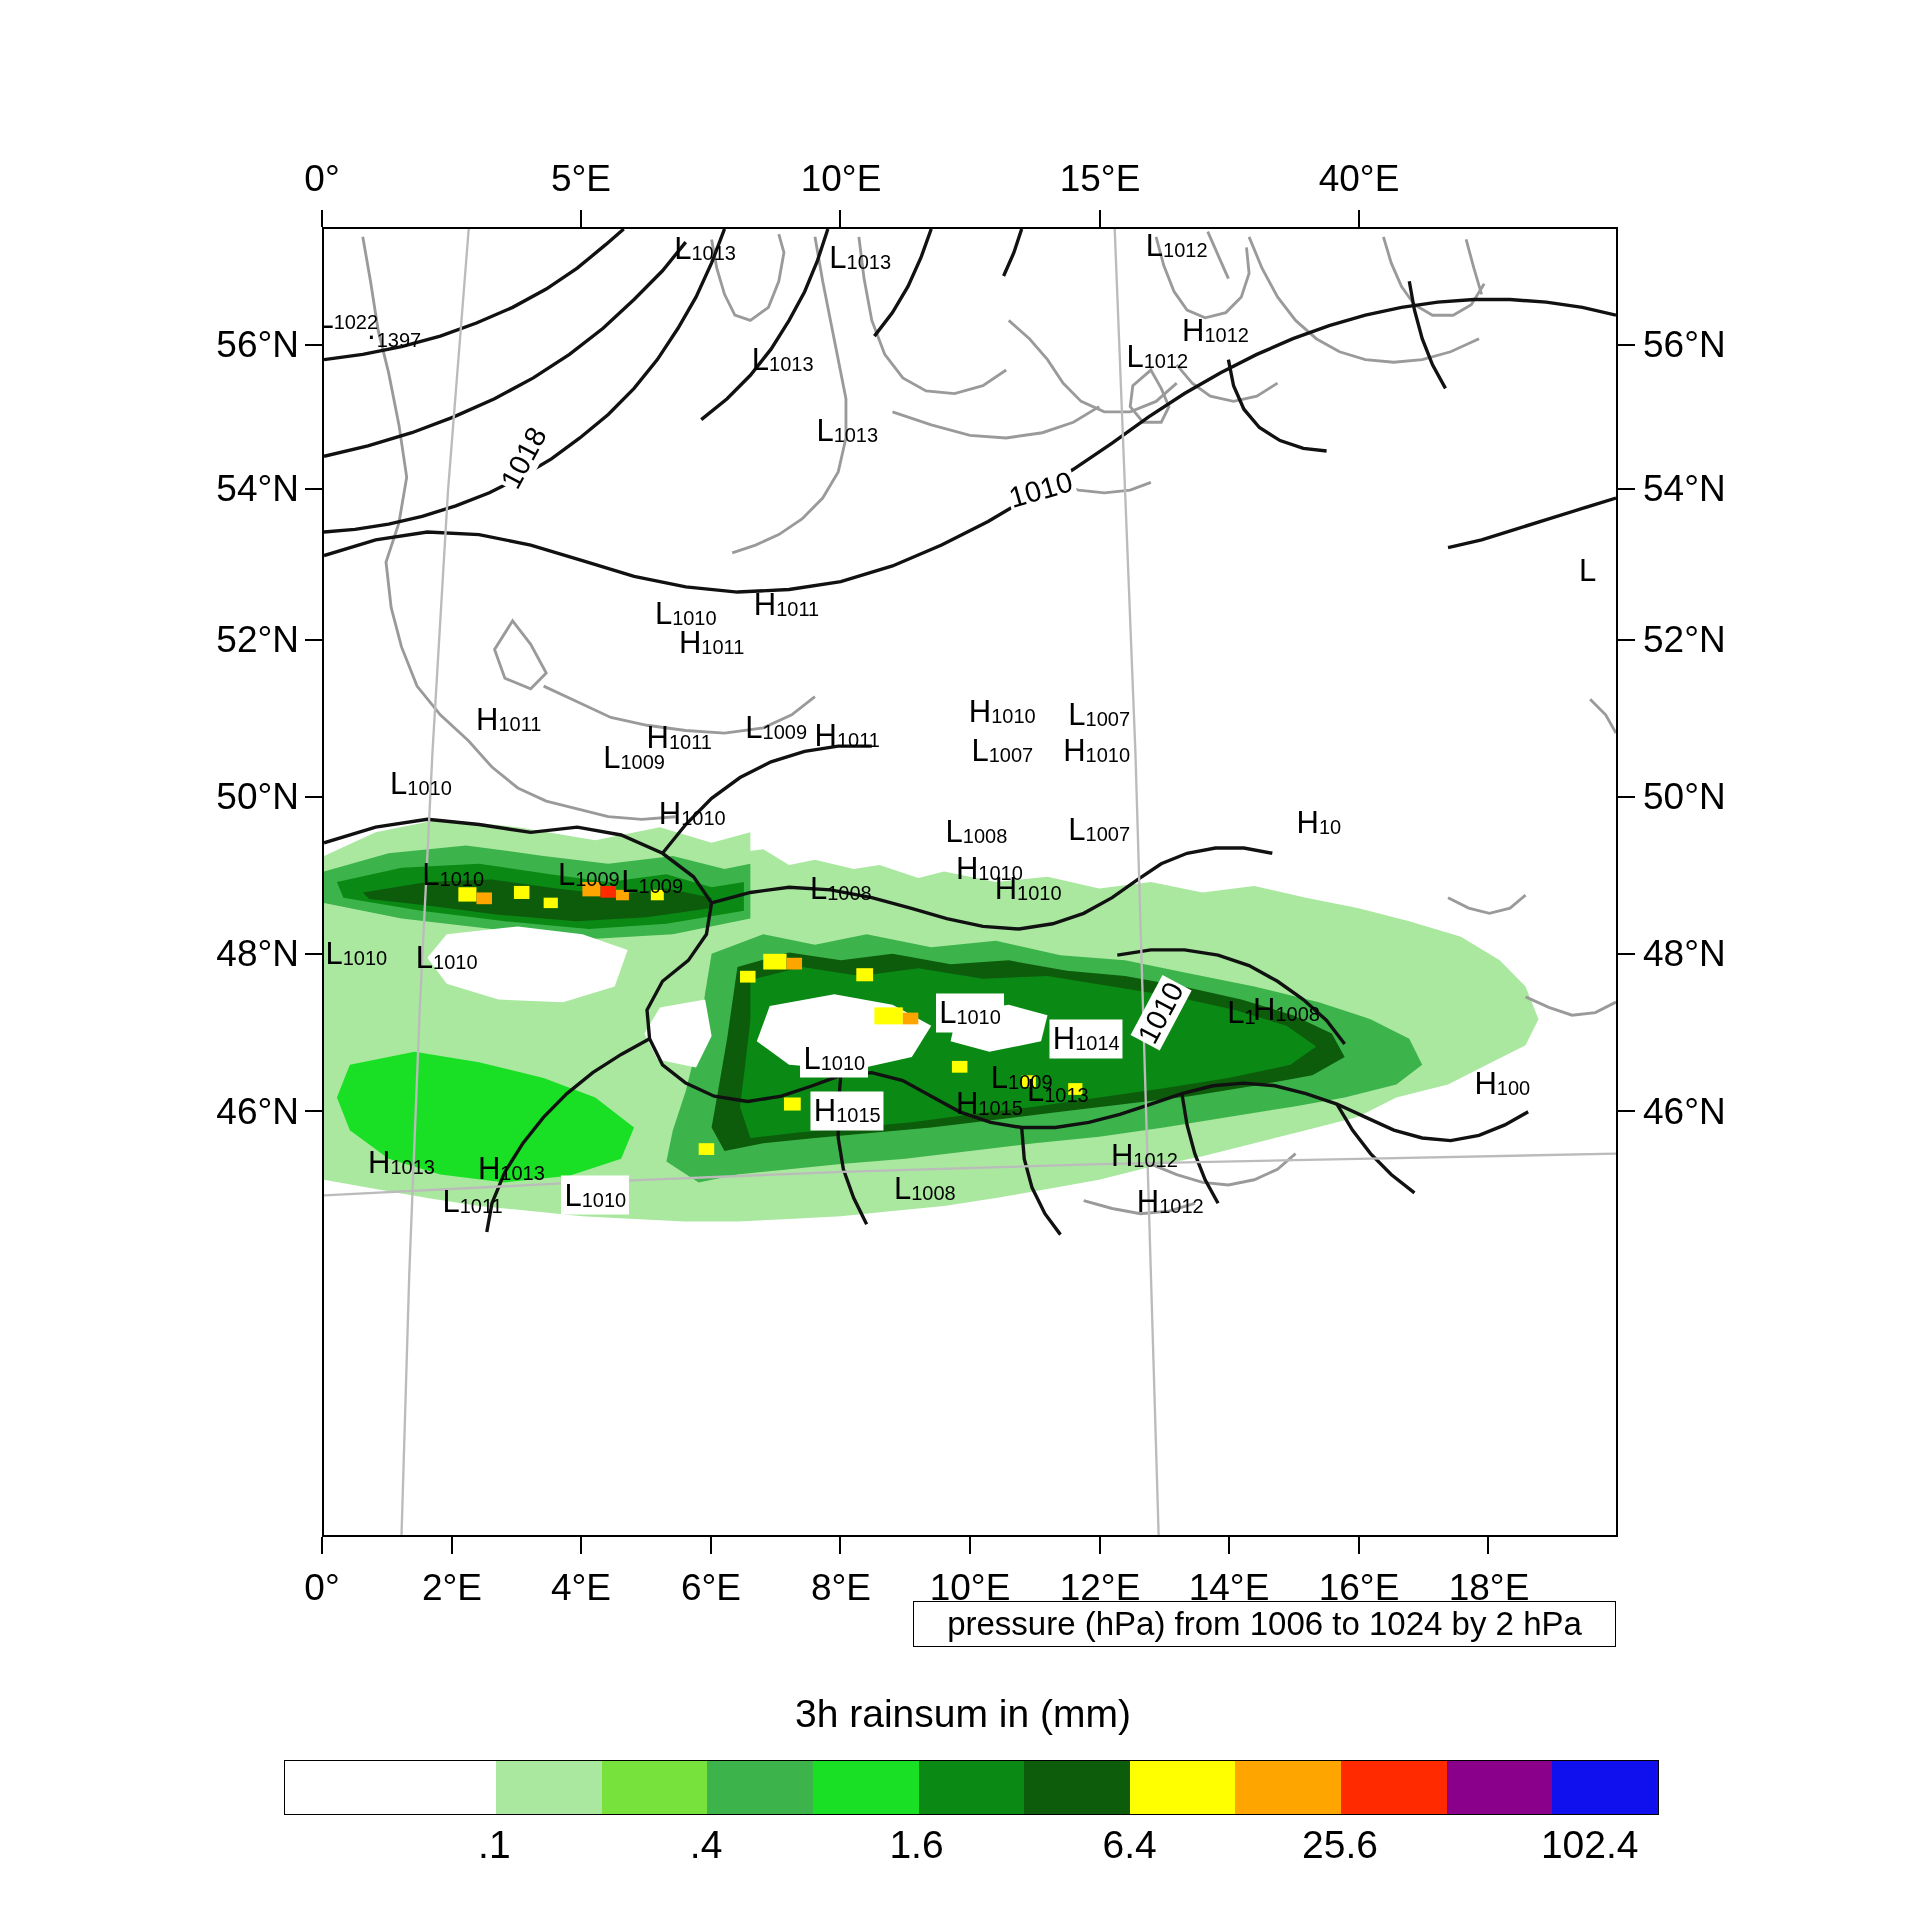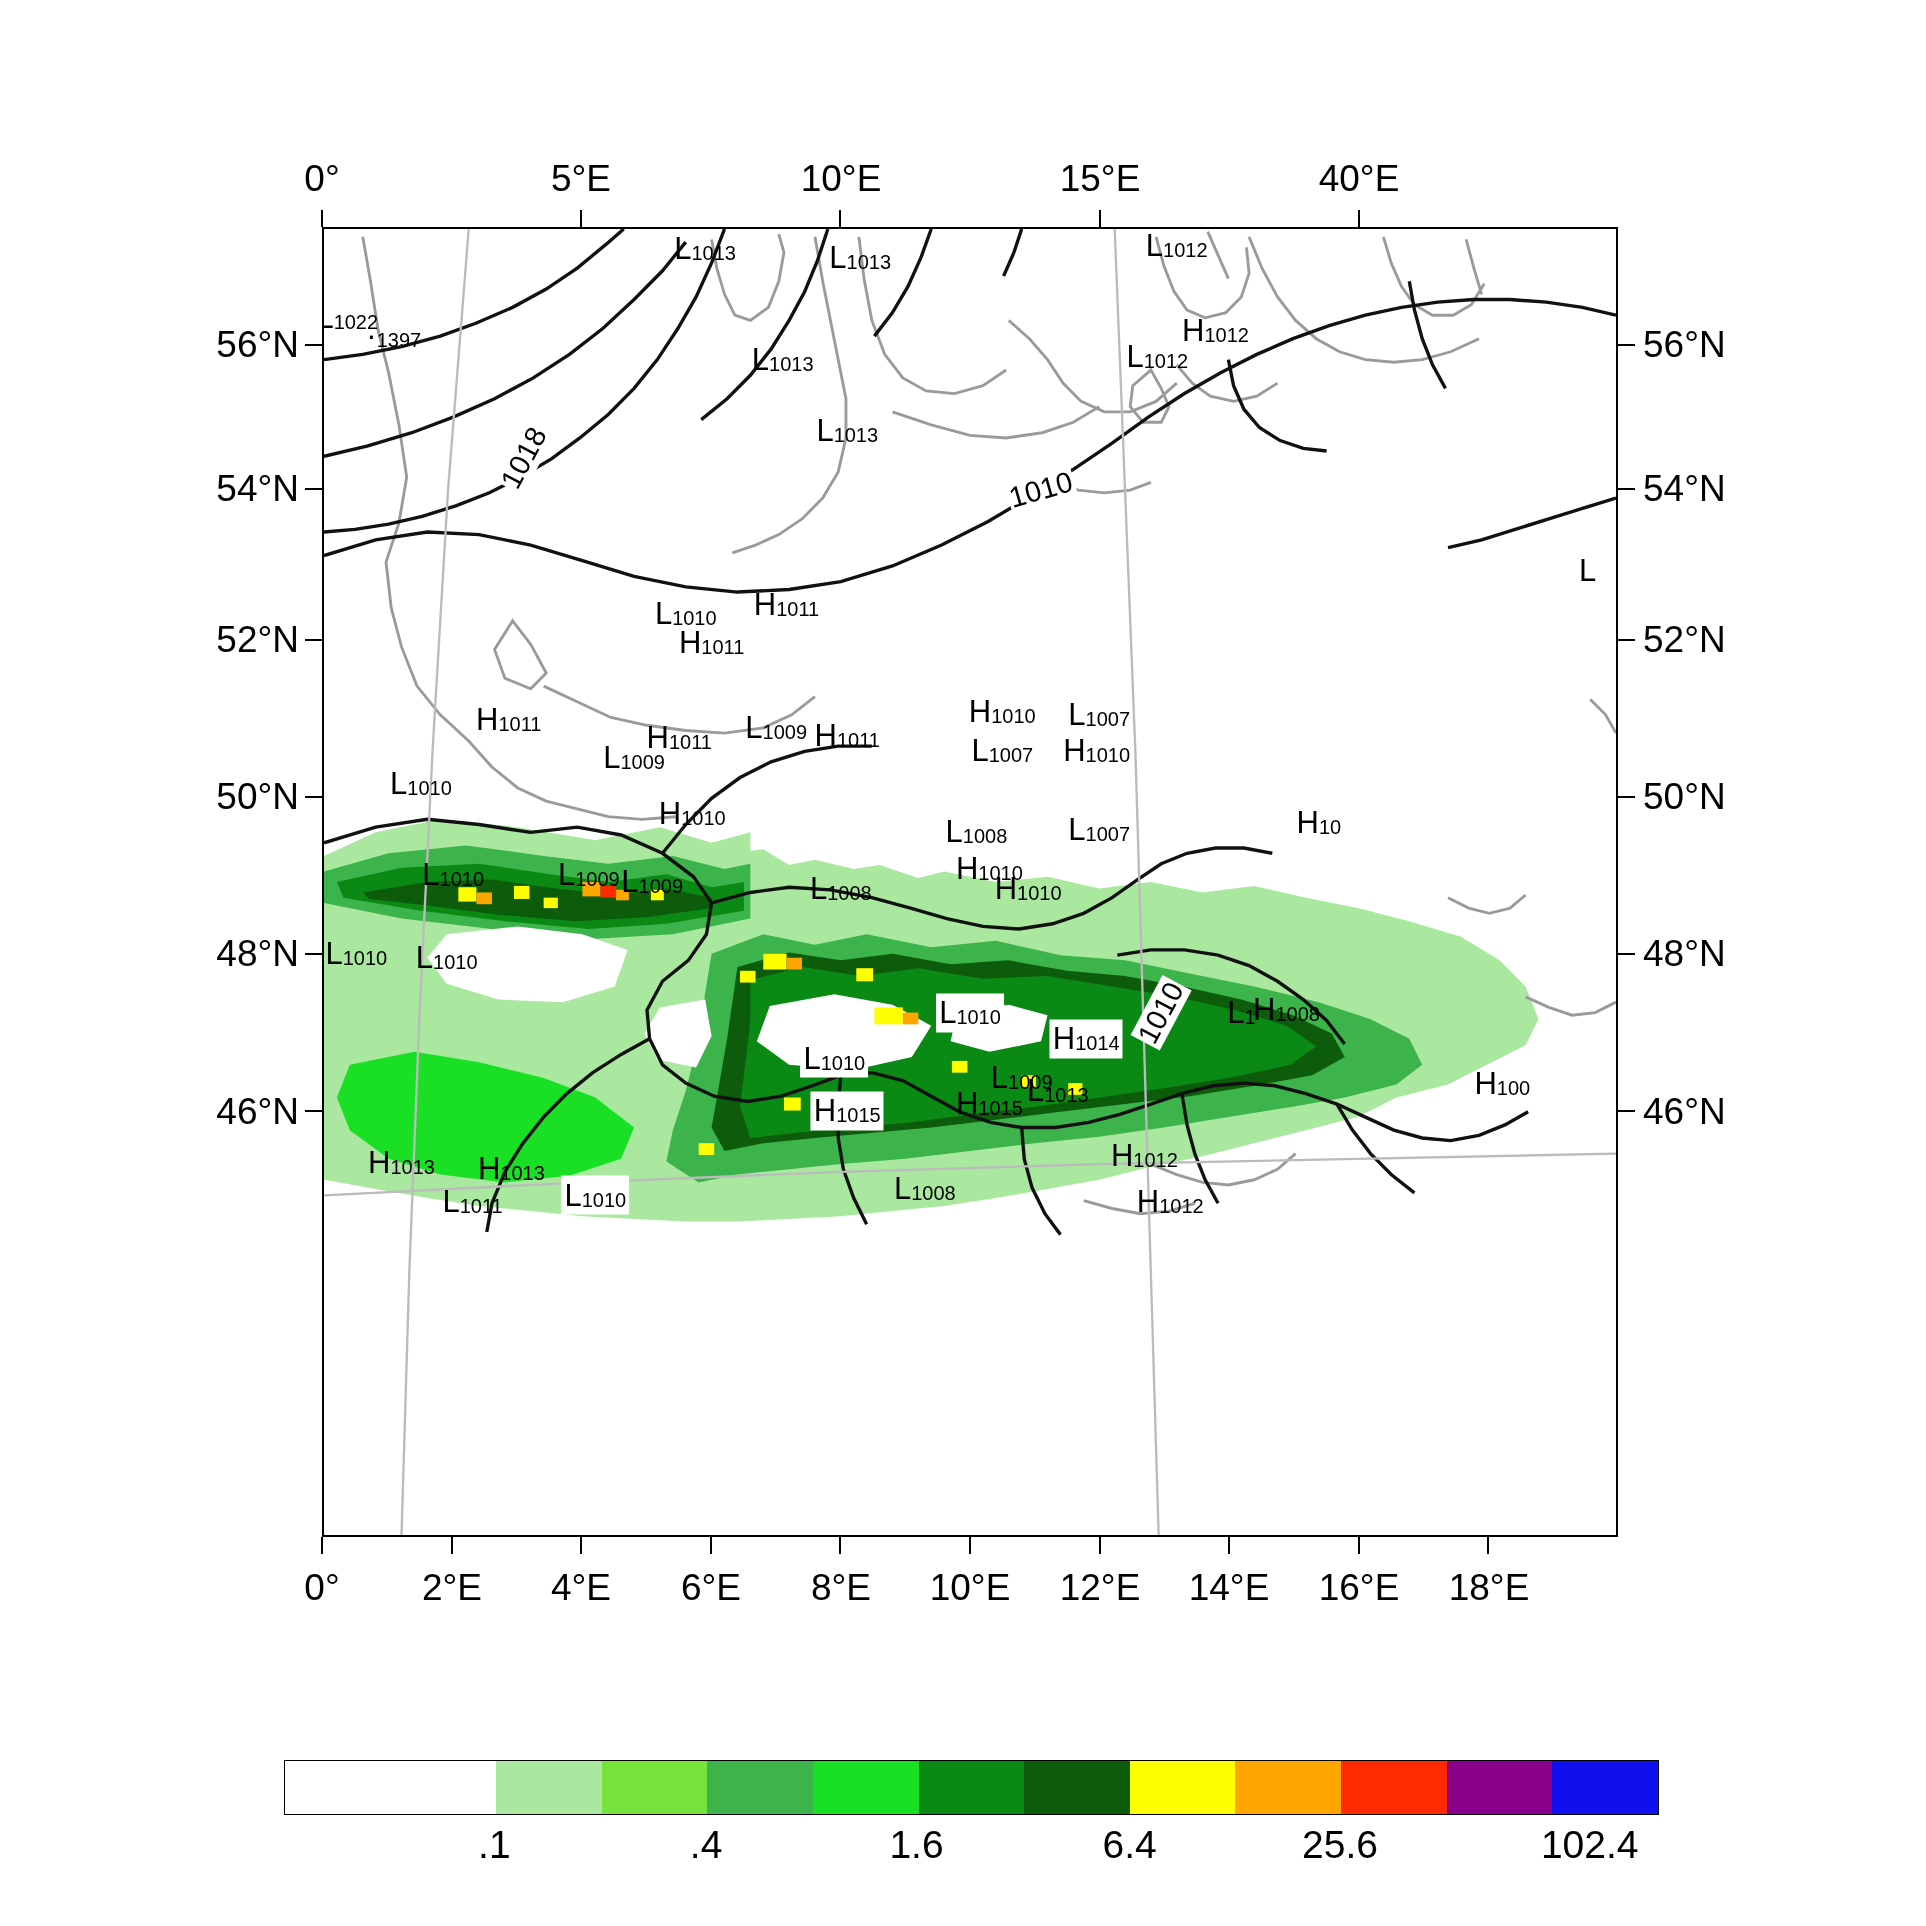--- a/index.html
+++ b/index.html
@@ -273,21 +273,23 @@
       <div class="ax right" style="left: 1643px; top: 640px; width: 154px;">52°N</div>
       <div class="tick" style="left: 1618px; top: 639px; width: 17px; height: 2.3px;"></div>
       <div class="ax right" style="left: 1643px; top: 797px; width: 154px;">50°N</div>
       <div class="tick" style="left: 1618px; top: 796px; width: 17px; height: 2.3px;"></div>
       <div class="ax right" style="left: 1643px; top: 954px; width: 154px;">48°N</div>
       <div class="tick" style="left: 1618px; top: 953px; width: 17px; height: 2.3px;"></div>
       <div class="ax right" style="left: 1643px; top: 1112px; width: 154px;">46°N</div>
       <div class="tick" style="left: 1618px; top: 1110px; width: 17px; height: 2.3px;"></div>
     </div>
 
-
+  <div class="press-note">pressure (hPa) from 1006 to 1024 by 2 hPa</div>
+
+  <div class="cb-title">3h rainsum in (mm)</div>
   <div class="cb" id="colorbar">
       <div style="background: rgb(255, 255, 255);"></div>
       <div style="background: rgb(255, 255, 255);"></div>
       <div style="background: rgb(170, 232, 160);"></div>
       <div style="background: rgb(120, 226, 60);"></div>
       <div style="background: rgb(60, 180, 75);"></div>
       <div style="background: rgb(25, 224, 36);"></div>
       <div style="background: rgb(10, 138, 20);"></div>
       <div style="background: rgb(12, 92, 12);"></div>
       <div style="background: rgb(255, 255, 0);"></div>

